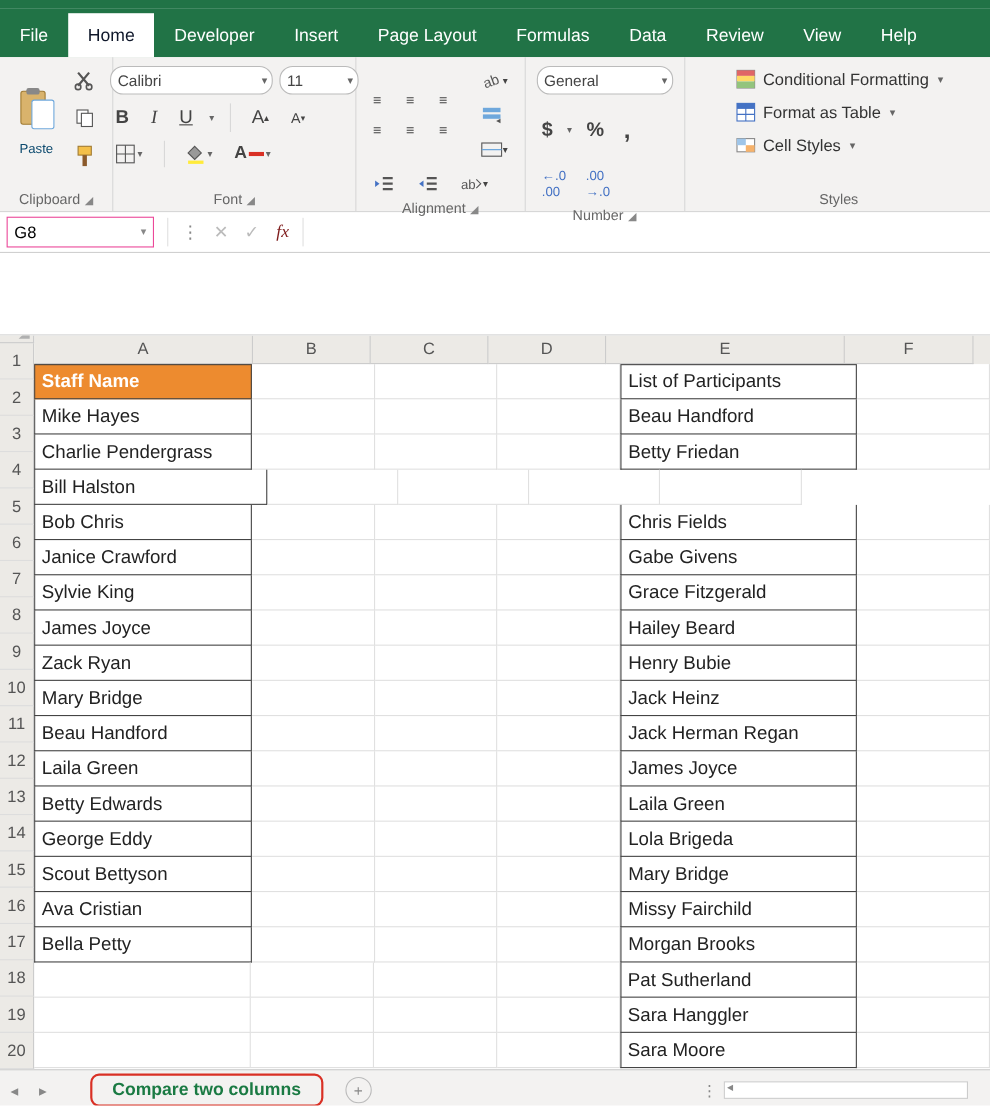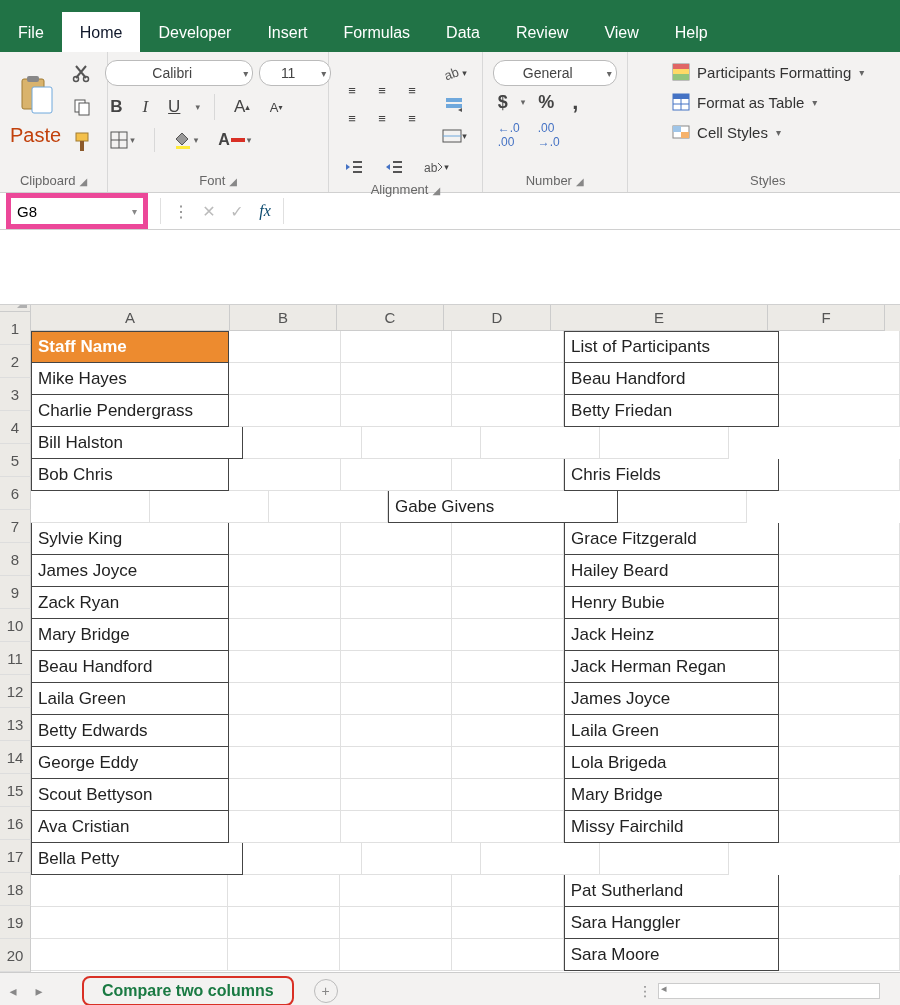--- a/index.html
+++ b/index.html
@@ -7,39 +7,39 @@
   .titlebar{height:8px;background:#217346;}
   .tabs{display:flex;background:#217346;color:#fff;height:44px;align-items:flex-end;}
   .tab{padding:12px 18px 10px;font-size:16px;cursor:pointer;}
   .tab.active{background:#fff;color:#0f172a;}
   .ribbon{display:flex;background:#f3f2f1;border-bottom:1px solid #d0d0d0;height:140px;}
   .group{border-right:1px solid #d8d8d8;padding:8px 10px 2px;display:flex;flex-direction:column;justify-content:space-between;align-items:center;position:relative;}
   .group-label{font-size:13px;color:#666;text-align:center;padding:4px 0 2px;}
   .group-label .dlg{font-size:10px;margin-left:4px;color:#888;}
   .row{display:flex;align-items:center;gap:6px;}
   .col{display:flex;flex-direction:column;gap:4px;}
-  .btn, .dd, .ico{display:inline-flex;align-items:center;justify-content:center;padding:2px 4px;border:1px solid transparent;border-radius:12px;cursor:pointer;color:#444;background:transparent;}
+  .btn, .dd, .ico{display:inline-flex;align-items:center;justify-content:flex-start;padding:2px 4px;border:1px solid transparent;border-radius:12px;cursor:pointer;color:#444;background:transparent;}
   .dd{border:1px solid #bbb;background:#fff;height:24px;font-size:14px;padding:0 20px 0 6px;position:relative;}
   .dd::after{content:"▾";position:absolute;right:4px;font-size:10px;color:#666;}
   svg{display:block;}
   .sep-v{width:1px;background:#d8d8d8;align-self:stretch;margin:0 4px;}
   
   #g-clip .paste-ico{width:36px;height:44px;}
   #g-clip .mini{gap:8px;}
   
   #g-font{min-width:200px;}
   
   #g-align .align-grid{display:grid;grid-template-columns:repeat(3,26px);grid-auto-rows:24px;gap:4px;}
   
   #g-styles{min-width:260px;}
   .style-item{display:flex;align-items:center;gap:6px;font-size:15px;color:#333;padding:2px 0;}
   .style-item .car{font-size:10px;color:#666;margin-left:2px;}
   
   .fbar{display:flex;align-items:center;height:36px;border-bottom:1px solid #d0d0d0;background:#fff;}
-  .namebox{width:120px;height:26px;border:5px solid #ec4899;margin:0 6px;display:flex;align-items:center;padding:0 6px;font-size:15px;position:relative;}
+  .namebox{width:120px;height:26px;border:1px solid #ec4899;margin:0 6px;display:flex;align-items:center;padding:0 6px;font-size:15px;position:relative;}
   .namebox::after{content:"▾";position:absolute;right:6px;font-size:10px;color:#888;}
   .fbar .fsep{width:1px;height:26px;background:#e0e0e0;margin:0 6px;}
   .fbar .fbtn{width:28px;height:26px;display:flex;align-items:center;justify-content:center;color:#888;font-size:16px;}
   .fxbox{flex:1;height:26px;border-left:1px solid #e0e0e0;margin-left:4px;}
   .blank{height:74px;background:#fff;border-bottom:1px solid #d0d0d0;}
   
   .sheet{display:flex;height:calc(1005px - 8px - 44px - 140px - 36px - 74px - 36px);overflow:hidden;}
   .rowhdrs{display:flex;flex-direction:column;background:#eceae6;}
   .corner{height:26px;width:30px;border-right:1px solid #ccc;border-bottom:1px solid #ccc;background:#eceae6;position:relative;}
   .corner::after{content:"";position:absolute;right:3px;bottom:3px;border-left:10px solid transparent;border-bottom:10px solid #b0b0b0;}
@@ -68,40 +68,41 @@
 </head>
 <body>
 
 <div class="titlebar"></div>
 
 <div class="tabs">
   <div class="tab">File</div>
   <div class="tab active">Home</div>
   <div class="tab">Developer</div>
   <div class="tab">Insert</div>
+  <div class="tab">Page Layout</div>
   <div class="tab">Formulas</div>
   <div class="tab">Data</div>
   <div class="tab">Review</div>
   <div class="tab">View</div>
   <div class="tab">Help</div>
 </div>
 
 <div class="ribbon">
 
   <div class="group" id="g-clip">
     <div class="row">
       <div class="col" style="align-items:center">
         <span class="ico">
           <svg class="paste-ico" viewBox="0 0 36 44">
               <rect x="4" y="6" width="22" height="30" rx="2" fill="#d9b36c" stroke="#a07b33"></rect>
               <rect x="9" y="3" width="12" height="6" rx="2" fill="#888"></rect>
               <rect x="14" y="14" width="20" height="26" rx="2" fill="#fff" stroke="#6fa8dc"></rect>
             </svg>
         </span>
-        <span style="font-size:20px;color:#c2410c">Paste</span>
+        <span style="font-size:12px;color:#0c4a6e">Paste</span>
       </div>
       <div class="col mini">
         <span class="ico">
             <svg width="20" height="20" viewBox="0 0 20 20">
               <path d="M4 3 L14 15 M14 3 L4 15" stroke="#555" stroke-width="2"></path>
               <circle cx="4" cy="16" r="2.5" fill="none" stroke="#555" stroke-width="1.5"></circle>
               <circle cx="14" cy="16" r="2.5" fill="none" stroke="#555" stroke-width="1.5"></circle>
             </svg>
           </span>
         <span class="ico">
@@ -226,21 +227,21 @@
               <path d="M14 4 L18 8 L14 12" fill="none" stroke="#555"></path>
             </svg>
             <span style="font-size:9px">▾</span>
           </span>
       </div>
     </div>
     <div class="group-label"><span>Alignment</span><span class="dlg">◢</span></div>
   </div>
 
   <div class="group" id="g-num">
-    <div class="col" style="gap:0">
+    <div class="col" style="gap:16px">
       <div class="dd" style="width:96px">
           <span>General</span>
         </div>
       <div class="row" style="gap:8px">
         <span class="btn" style="font-size:18px;font-weight:600">$</span>
           <span style="font-size:9px;color:#666">▾</span>
         <span class="btn" style="font-size:18px;font-weight:600">%</span>
         <span class="btn" style="font-size:22px;font-weight:700">,</span>
       </div>
       <div class="row" style="gap:8px">
@@ -255,21 +256,21 @@
     <div class="col" style="gap:6px;align-items:flex-start">
       <div class="style-item">
         <span>
             <svg width="20" height="20" viewBox="0 0 20 20">
               <rect x="2" y="2" width="16" height="16" fill="#fff" stroke="#888"></rect>
               <rect x="2" y="2" width="16" height="5" fill="#e06666"></rect>
               <rect x="2" y="7" width="16" height="5" fill="#ffd966"></rect>
               <rect x="2" y="12" width="16" height="6" fill="#93c47d"></rect>
             </svg>
           </span>
-        <span>Participants Formatting</span>
+        <span>Conditional Formatting</span>
           <span class="car">▾</span>
       </div>
       <div class="style-item">
         <span>
             <svg width="20" height="20" viewBox="0 0 20 20">
               <rect x="2" y="2" width="16" height="16" fill="#fff" stroke="#4472c4"></rect>
               <rect x="2" y="2" width="16" height="5" fill="#4472c4"></rect>
               <line x1="2" y1="12" x2="18" y2="12" stroke="#4472c4"></line>
               <line x1="10" y1="2" x2="10" y2="18" stroke="#4472c4"></line>
             </svg>
@@ -295,21 +296,21 @@
 </div>
 
 <div class="fbar">
   <div class="namebox">
       <span>G8</span>
     </div>
   <div class="fsep"></div>
   <span class="fbtn">⋮</span>
   <span class="fbtn" style="color:#bbb">✕</span>
   <span class="fbtn" style="color:#bbb">✓</span>
-  <span class="fbtn" style="font-style:italic;font-family:serif;color:#0c4a6e">fx</span>
+  <span class="fbtn" style="font-style:italic;font-family:serif;color:#7f1d1d">fx</span>
   <div class="fxbox"></div>
 </div>
 <div class="blank"></div>
 
 <div class="sheet">
   <div class="rowhdrs">
     <div class="corner"></div>
     <div id="rowhdrs-body">
         <div class="rh">1</div>
         <div class="rh">2</div>
@@ -376,20 +377,21 @@
         </div>
         <div class="gr">
           <div class="cell cA outl left">Bob Chris</div>
           <div class="cell cB"></div>
           <div class="cell cC"></div>
           <div class="cell cD"></div>
           <div class="cell cE outl left">Chris Fields</div>
           <div class="cell cF"></div>
         </div>
         <div class="gr">
+          <div class="cell cA outl left">Janice Crawford</div>
           <div class="cell cB"></div>
           <div class="cell cC"></div>
           <div class="cell cD"></div>
           <div class="cell cE outl left">Gabe Givens</div>
           <div class="cell cF"></div>
         </div>
         <div class="gr">
           <div class="cell cA outl left">Sylvie King</div>
           <div class="cell cB"></div>
           <div class="cell cC"></div>
@@ -467,20 +469,21 @@
           <div class="cell cC"></div>
           <div class="cell cD"></div>
           <div class="cell cE outl left">Missy Fairchild</div>
           <div class="cell cF"></div>
         </div>
         <div class="gr">
           <div class="cell cA outl left">Bella Petty</div>
           <div class="cell cB"></div>
           <div class="cell cC"></div>
           <div class="cell cD"></div>
+          <div class="cell cE outl left">Morgan Brooks</div>
           <div class="cell cF"></div>
         </div>
         <div class="gr">
           <div class="cell cA"></div>
           <div class="cell cB"></div>
           <div class="cell cC"></div>
           <div class="cell cD"></div>
           <div class="cell cE outl left">Pat Sutherland</div>
           <div class="cell cF"></div>
         </div>

